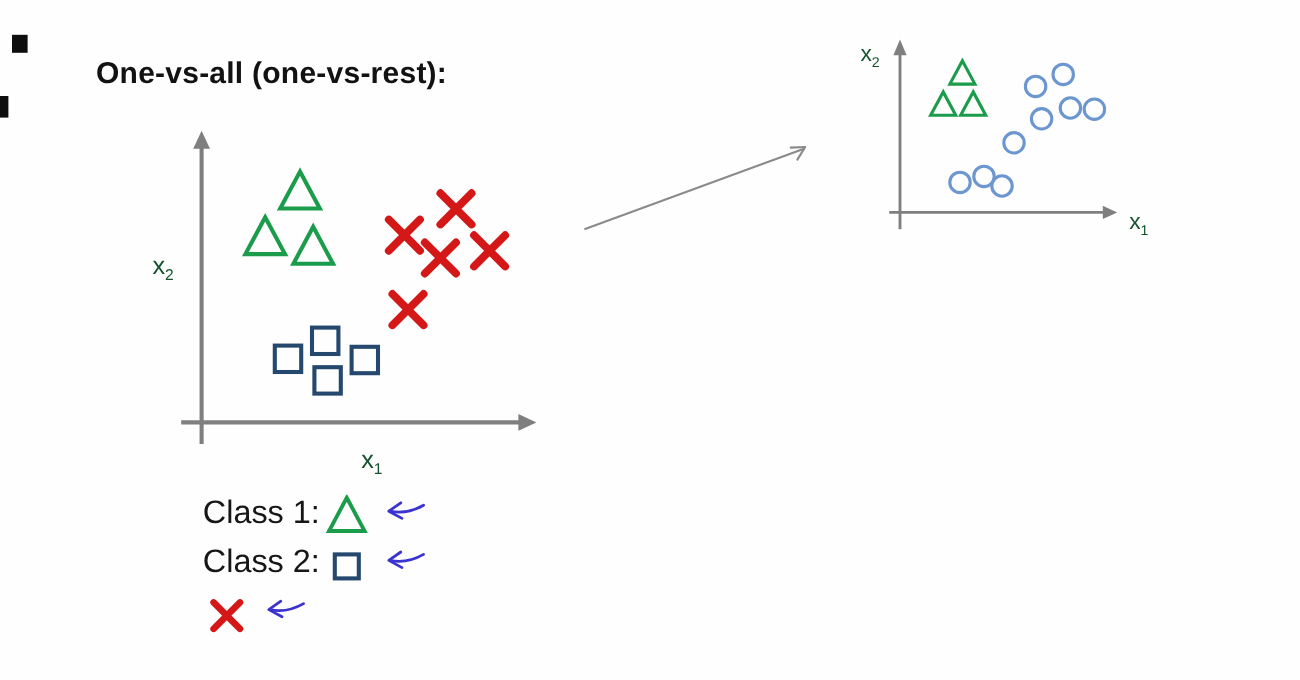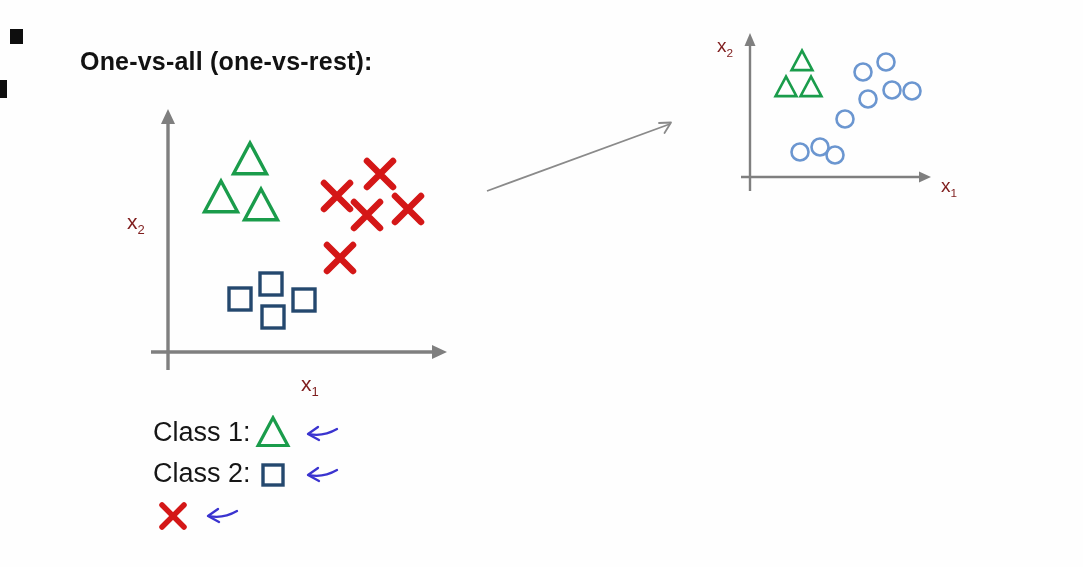--- a/index.html
+++ b/index.html
@@ -13,25 +13,25 @@
   .title {
     position:absolute; left:80px; top:47px;
     font-size:25px; font-weight:bold; color:#121212; letter-spacing:0.2px;
   }
   #canvas { position:absolute; left:0; top:0; }
   .axis { stroke:#7f7f7f; stroke-width:3.4; }
   .axis.thin { stroke-width:2.4; }
   .axhead { fill:#7f7f7f; stroke:none; }
   .tarrow { stroke:#8a8a8a; stroke-width:1.8; }
   .tarrowhead { stroke:#8a8a8a; stroke-width:1.8; fill:none; stroke-linejoin:round; stroke-linecap:round; }
-  .axlabel { position:absolute; font-size:21px; color:#7f1d1d;text-align:center; }
+  .axlabel { position:absolute; font-size:21px; color:#14532d;text-align:center; }
   .axlabel sub { font-size:0.62em; }
   .axlabel.small { font-size:19px; }
   .legend { position:absolute; left:153px; top:412px; }
-  .legend-row { display:flex; align-items:center; height:41px; }
+  .legend-row { display:flex; align-items:flex-start; height:41px;margin-left:16px; }
   .legend-label { font-size:27px; color:#161616; width:100px; }
   .legend-marker { width:36px; height:36px; margin-left:2px; }
   .legend-arrow { width:38px; height:26px; margin-left:12px; }
 </style>
 </head>
 <body>
 
 <div class="stage">
 
   <div class="artifact" style="left:10px;top:29px;width:13px;height:15px"></div>

